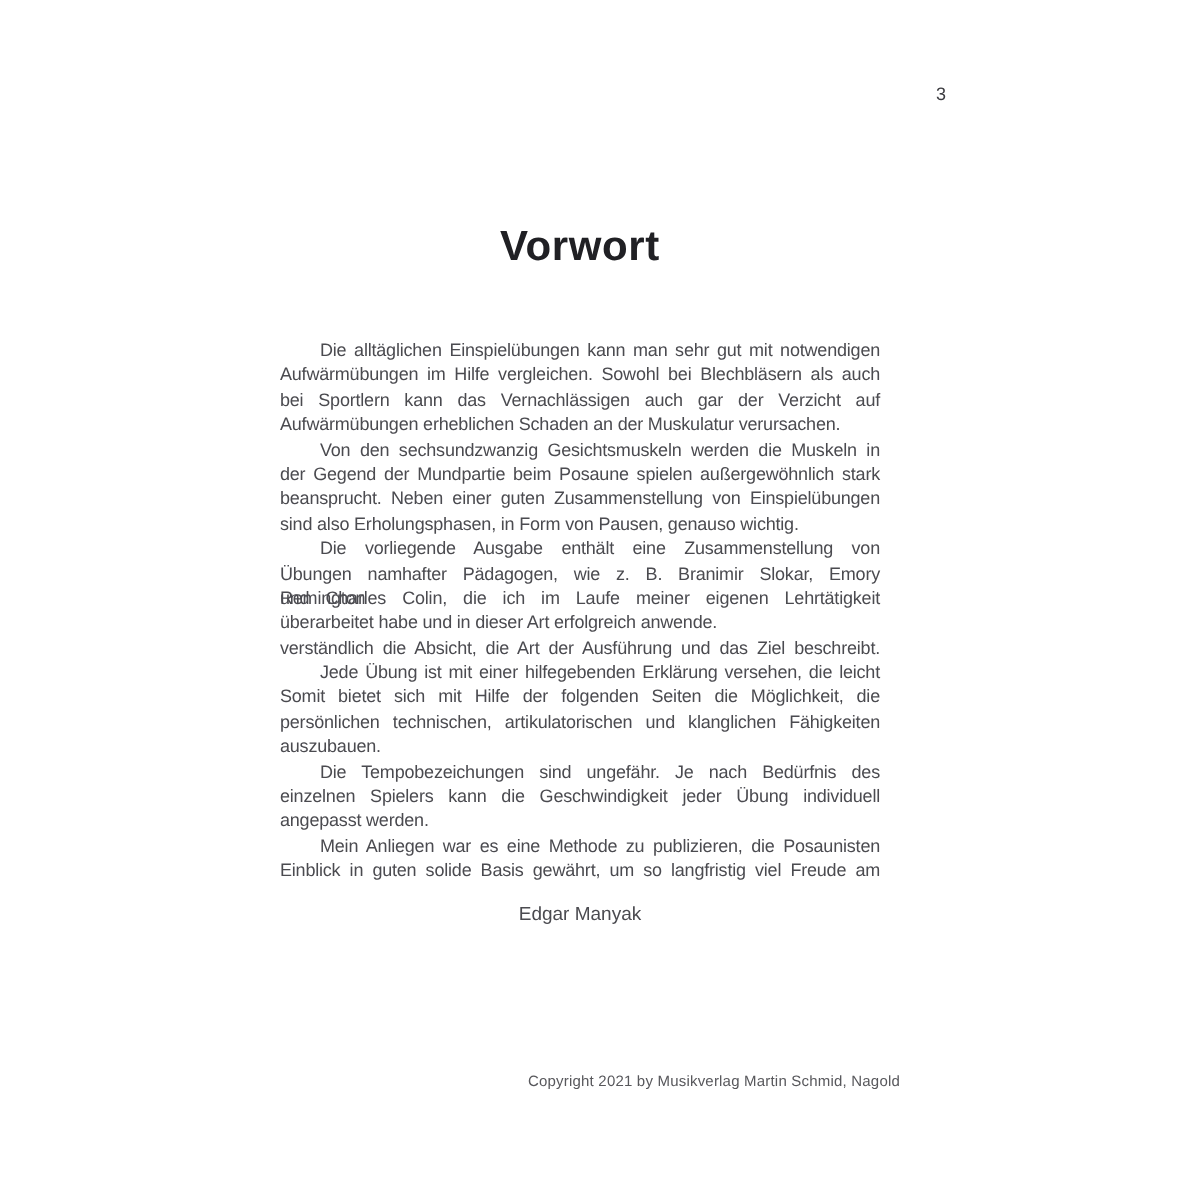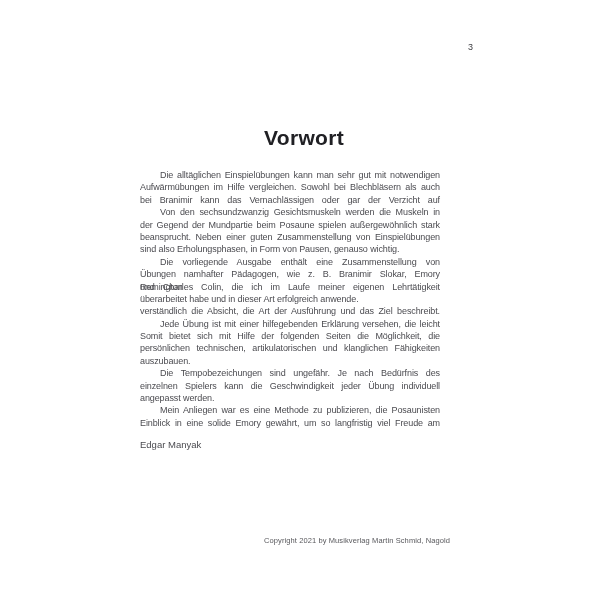--- a/index.html
+++ b/index.html
@@ -59,21 +59,21 @@
   }
   .line.last {
     text-align: left;
     text-align-last: left;
   }
   .line.indent {
     text-indent: 20px;
   }
   .signature {
     margin-top: 10px;
-    text-align: left;
+    text-align: center;
     letter-spacing: 0;
     font-size: 9.5px;
     color: #4b4b50;
   }
   .copyright-line {
     position: absolute;
     top: 536px;
     left: 150px;
     width: 300px;
     text-align: right;
@@ -82,28 +82,29 @@
     color: #58585c;
   }
 </style>
 </head>
 <body>
 
 <div class="page">
 
   <div class="page-number">3</div>
 
-  <h1 class="page-title" style="margin:14px;">Vorwort</h1>
+  <h1 class="page-title" style="margin:0;">Vorwort</h1>
 
   <div class="body-block">
     <div>
         <div class="paragraph">
           <div class="line justifiable indent">Die alltäglichen Einspielübungen kann man sehr gut mit notwendigen</div>
           <div class="line justifiable">Aufwärmübungen im Hilfe vergleichen. Sowohl bei Blechbläsern als auch</div>
-          <div class="line justifiable">bei Branimir kann das Vernachlässigen oder gar der Verzicht auf</div>
+          <div class="line justifiable">bei Sportlern kann das Vernachlässigen auch gar der Verzicht auf</div>
+          <div class="line justifiable last">Aufwärmübungen erheblichen Schaden an der Muskulatur verursachen.</div>
         </div>
         <div class="paragraph">
           <div class="line justifiable indent">Von den sechsundzwanzig Gesichtsmuskeln werden die Muskeln in</div>
           <div class="line justifiable">der Gegend der Mundpartie beim Posaune spielen außergewöhnlich stark</div>
           <div class="line justifiable">beansprucht. Neben einer guten Zusammenstellung von Einspielübungen</div>
           <div class="line justifiable last">sind also Erholungsphasen, in Form von Pausen, genauso wichtig.</div>
         </div>
         <div class="paragraph">
           <div class="line justifiable indent">Die vorliegende Ausgabe enthält eine Zusammenstellung von</div>
           <div class="line justifiable">Übungen namhafter Pädagogen, wie z. B. Branimir Slokar, Emory Remington</div>
@@ -117,21 +118,21 @@
           <div class="line justifiable">persönlichen technischen, artikulatorischen und klanglichen Fähigkeiten</div>
           <div class="line justifiable last">auszubauen.</div>
         </div>
         <div class="paragraph">
           <div class="line justifiable indent">Die Tempobezeichungen sind ungefähr. Je nach Bedürfnis des</div>
           <div class="line justifiable">einzelnen Spielers kann die Geschwindigkeit jeder Übung individuell</div>
           <div class="line justifiable last">angepasst werden.</div>
         </div>
         <div class="paragraph">
           <div class="line justifiable indent">Mein Anliegen war es eine Methode zu publizieren, die Posaunisten</div>
-          <div class="line justifiable">Einblick in eine solide Emory gewährt, um so langfristig viel Freude am</div>
+          <div class="line justifiable">Einblick in guten solide Basis gewährt, um so langfristig viel Freude am</div>
         </div>
       </div>
     <div class="signature">Edgar Manyak</div>
   </div>
 
   <div class="copyright-line">Copyright 2021 by Musikverlag Martin Schmid, Nagold</div>
 
 </div>
 
 </body></html>

